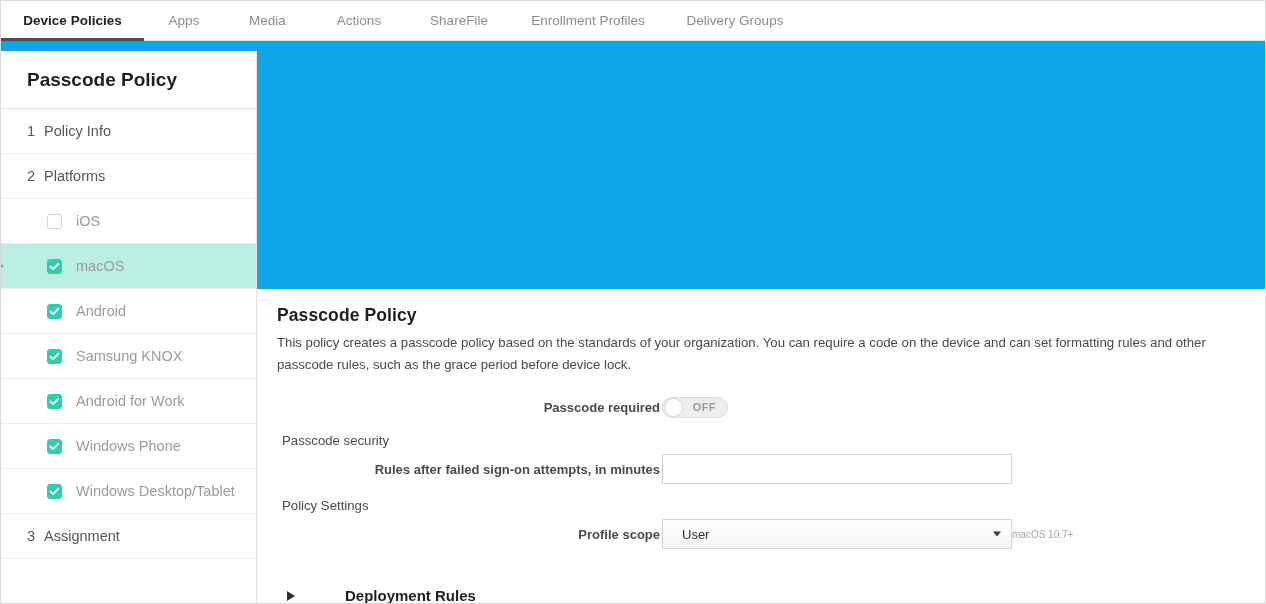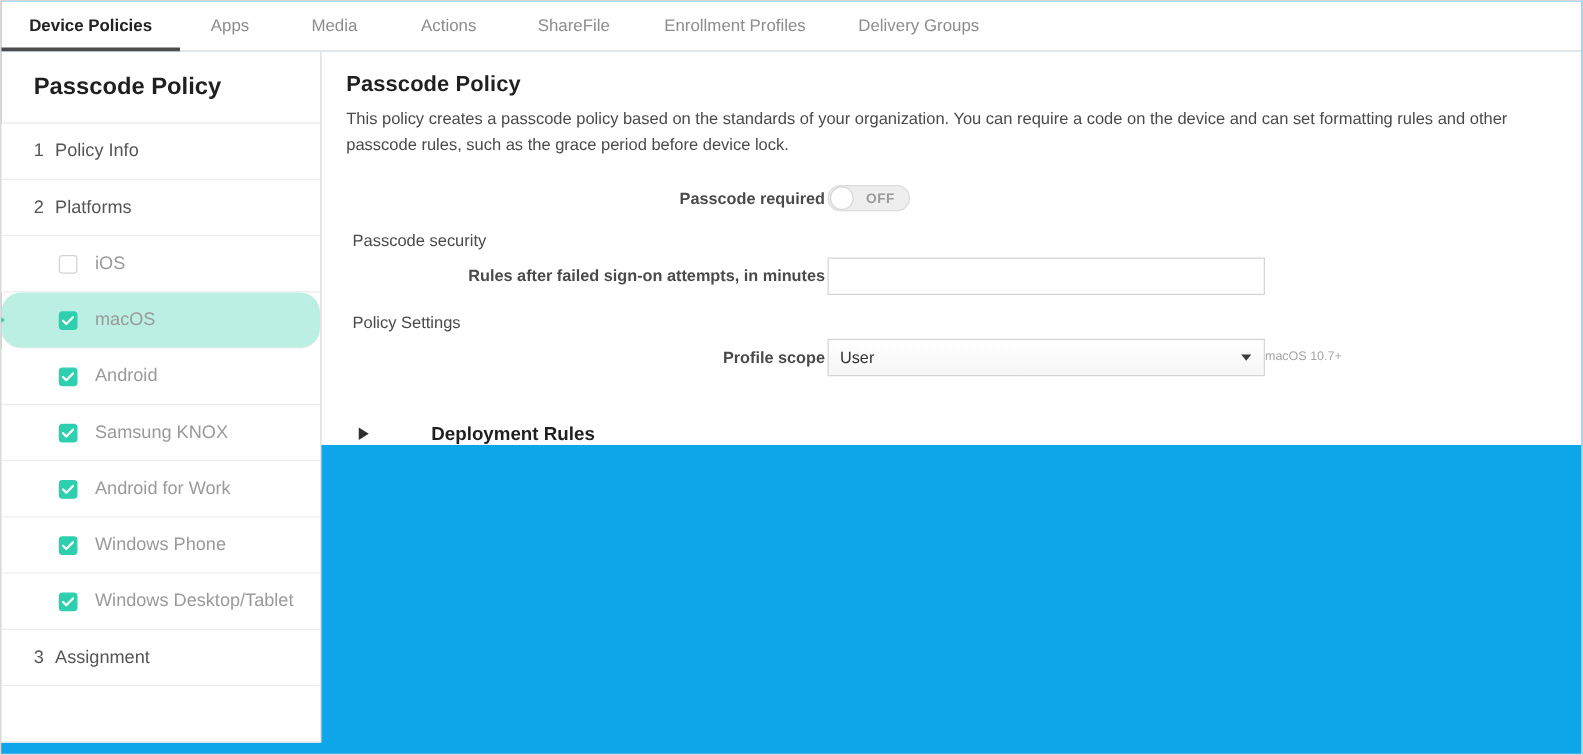--- a/index.html
+++ b/index.html
@@ -55,21 +55,21 @@
     right: 0;
     bottom: -1px;
     height: 3px;
     background: #4d4d4d;
   }
 
   
   .body-row {
     display: flex;
     height: 563px;
-    align-items: flex-start;
+    align-items: flex-end;
   }
 
   
   .sidebar {
     width: 256px;
     min-width: 256px;
     box-sizing: border-box;
     border-right: 1px solid #e4e4e4;
     background: #ffffff;
     display: flex;
@@ -104,21 +104,20 @@
   .nav-item.step .step-num {
     margin-right: 9px;
     color: #555555;
   }
   .nav-item.platform {
     padding-left: 46px;
     color: #9a9a9a;
   }
   .nav-item.platform.selected {
     background: #bcefe3;
-    border-radius: 16px;
   }
   .nav-item.platform.selected::before {
     content: "";
     position: absolute;
     left: -5px;
     top: 50%;
     transform: translateY(-50%);
     width: 0;
     height: 0;
     border-top: 6px solid transparent;
@@ -250,21 +249,21 @@
   .select-box {
     width: 350px;
     height: 30px;
     box-sizing: border-box;
     border: 1px solid #d5d5d5;
     background: linear-gradient(#ffffff, #f6f6f6);
     font-size: 13px;
     color: #333333;
     display: flex;
     align-items: center;
-    padding: 0 9px;
+    padding: 0 19px;
     cursor: pointer;
   }
   .select-arrow {
     position: absolute;
     right: 11px;
     top: 50%;
     transform: translateY(-50%);
     width: 0;
     height: 0;
     border-left: 4.5px solid transparent;

